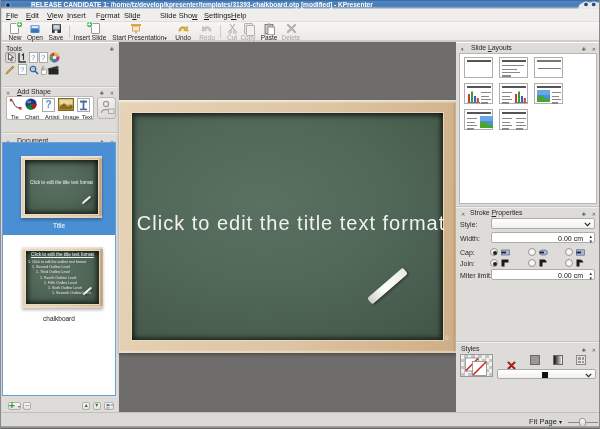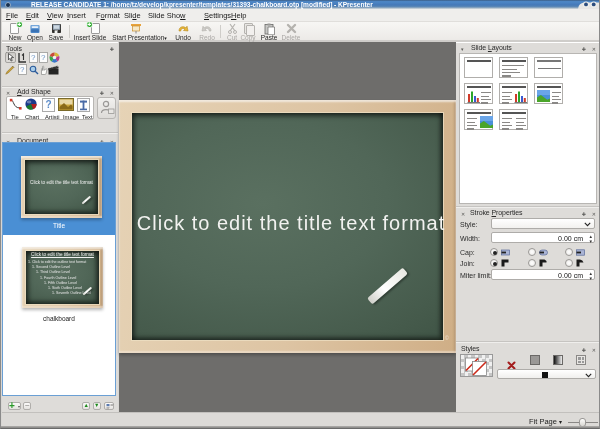--- a/index.html
+++ b/index.html
@@ -57,21 +57,21 @@
     </svg>
 </div>
 
 <div id="menubar">
   <span style="left:4px"><u>F</u>ile</span>
   <span style="left:24px"><u>E</u>dit</span>
   <span style="left:45px"><u>V</u>iew</span>
   <span style="left:65px"><u>I</u>nsert</span>
   <span style="left:94px">F<u>o</u>rmat</span>
   <span style="left:122px">Sli<u>d</u>e</span>
-  <span style="left:146px">Slide Sho<u>w</u></span>
+  <span style="left:158px">Slide Sho<u>w</u></span>
   <span style="left:202px"><u>S</u>ettings</span>
   <span style="left:229px"><u>H</u>elp</span>
 </div>
 
 <div id="toolbar">
   <div class="tbtn" style="left:3px;width:20px;"><span class="ic">
         <span class="pg" style="left:0;top:0;"></span>
         <span class="badge" style="right:-2px;top:-2px;">+</span>
       </span>New</div>
   <div class="tbtn" style="left:22px;width:22px;"><span class="ic">

